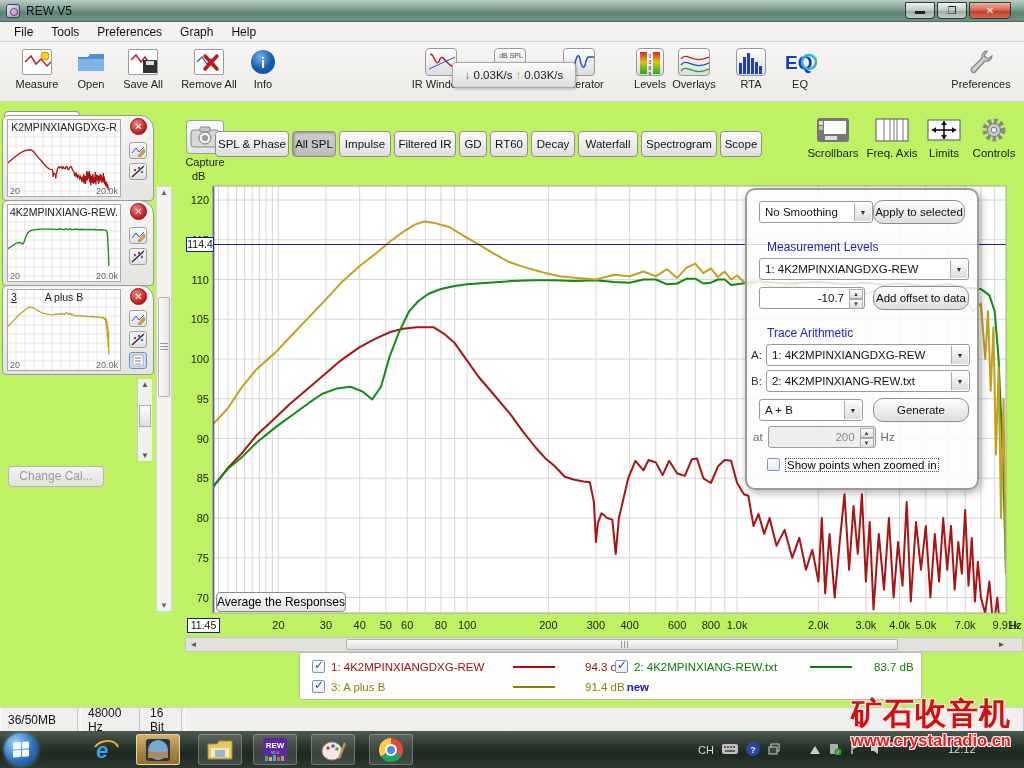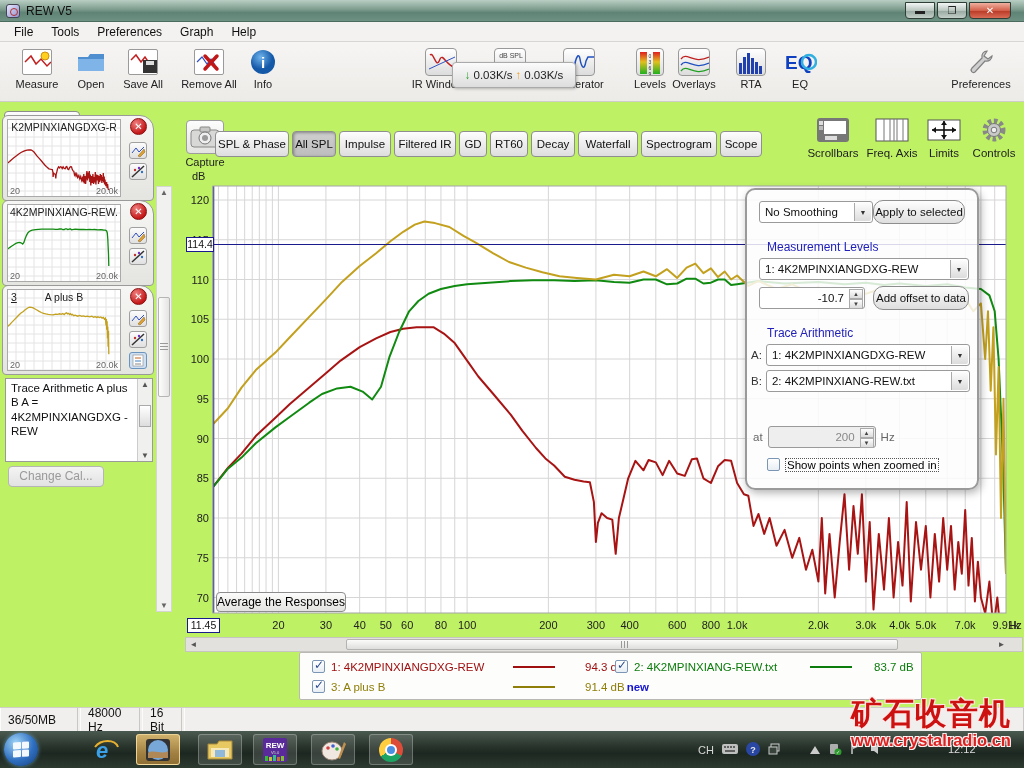--- a/index.html
+++ b/index.html
@@ -437,21 +437,20 @@
             <circle cx="12" cy="8" r="1.2" fill="#3070c0"></circle>
           </svg></div>
       <div class="cicon pressed" style="right:6px;top:66px;"><svg width="16" height="15">
             <rect x="3" y="2" width="10" height="11" fill="#fff" stroke="#888" stroke-width=".6"></rect>
             <line x1="5" y1="5" x2="11" y2="5" stroke="#c06020"></line>
             <line x1="5" y1="8" x2="11" y2="8" stroke="#4080c0"></line>
             <line x1="5" y1="11" x2="11" y2="11" stroke="#888"></line>
           </svg></div>
     </div>
 
-    <div id="info-box" class="abs">Trace Arithmetic A plus B A = 4K2MPINXIANGDXG -REW</div>
     <div id="info-sb" class="abs">
       <div style="position:absolute;top:1px;width:100%;">▲</div>
       <div class="thumb"></div>
       <div style="position:absolute;bottom:1px;width:100%;">▼</div>
     </div>
     <div id="changecal-btn" class="abs">Change Cal...</div>
 
     <div id="panel-scroll" class="abs">
       <div class="up">▲</div>
       <div class="thumb"></div>
@@ -667,20 +666,27 @@
           <span class="dd">▼</span>
         </div>
     </div>
     <div class="op-row" style="left:4px;top:180px;gap:4px;">
       <span style="font-size:11.5px;color:#333;">B:</span>
       <div class="combo" style="width:204px;">
           <span>2: 4K2MPINXIANG-REW.txt</span>
           <span class="dd">▼</span>
         </div>
     </div>
+    <div class="op-row" style="left:12px;top:208px;gap:10px;">
+      <div class="combo" style="width:104px;">
+          <span>A + B</span>
+          <span class="dd">▼</span>
+        </div>
+      <div class="opbtn" style="width:96px;">Generate</div>
+    </div>
     <div class="op-row" style="left:6px;top:236px;gap:5px;">
       <span style="font-size:11.5px;color:#666;">at</span>
       <div class="spin disabled" style="width:108px;"><span>200</span><span class="ud">
             <i>▲</i>
             <i>▼</i>
           </span></div>
       <span style="font-size:11.5px;color:#666;">Hz</span>
     </div>
     <div class="op-row" style="left:20px;top:268px;gap:6px;">
       <span class="cb"></span>

